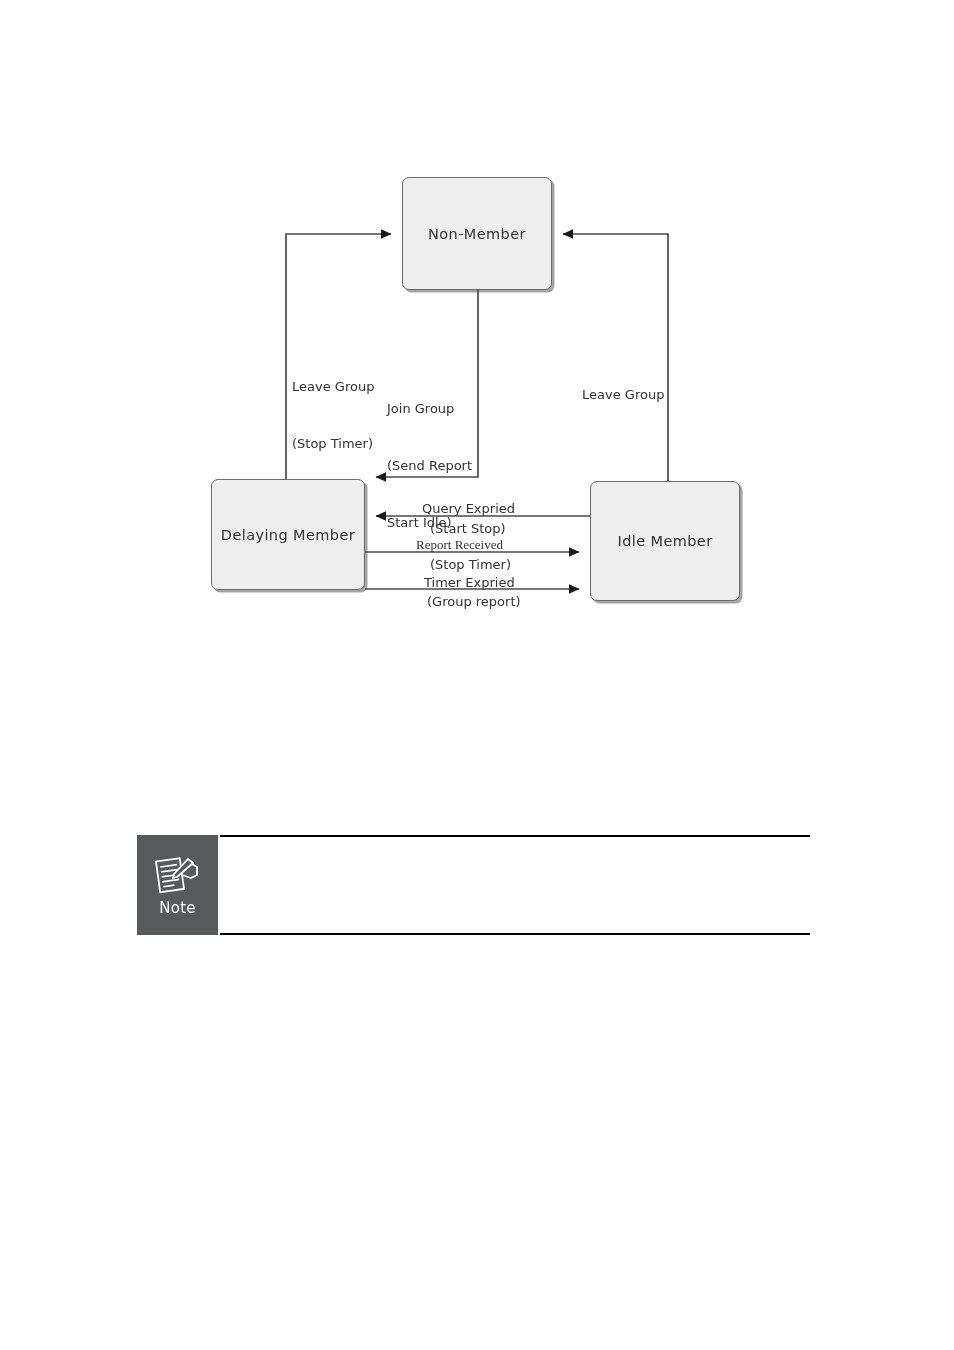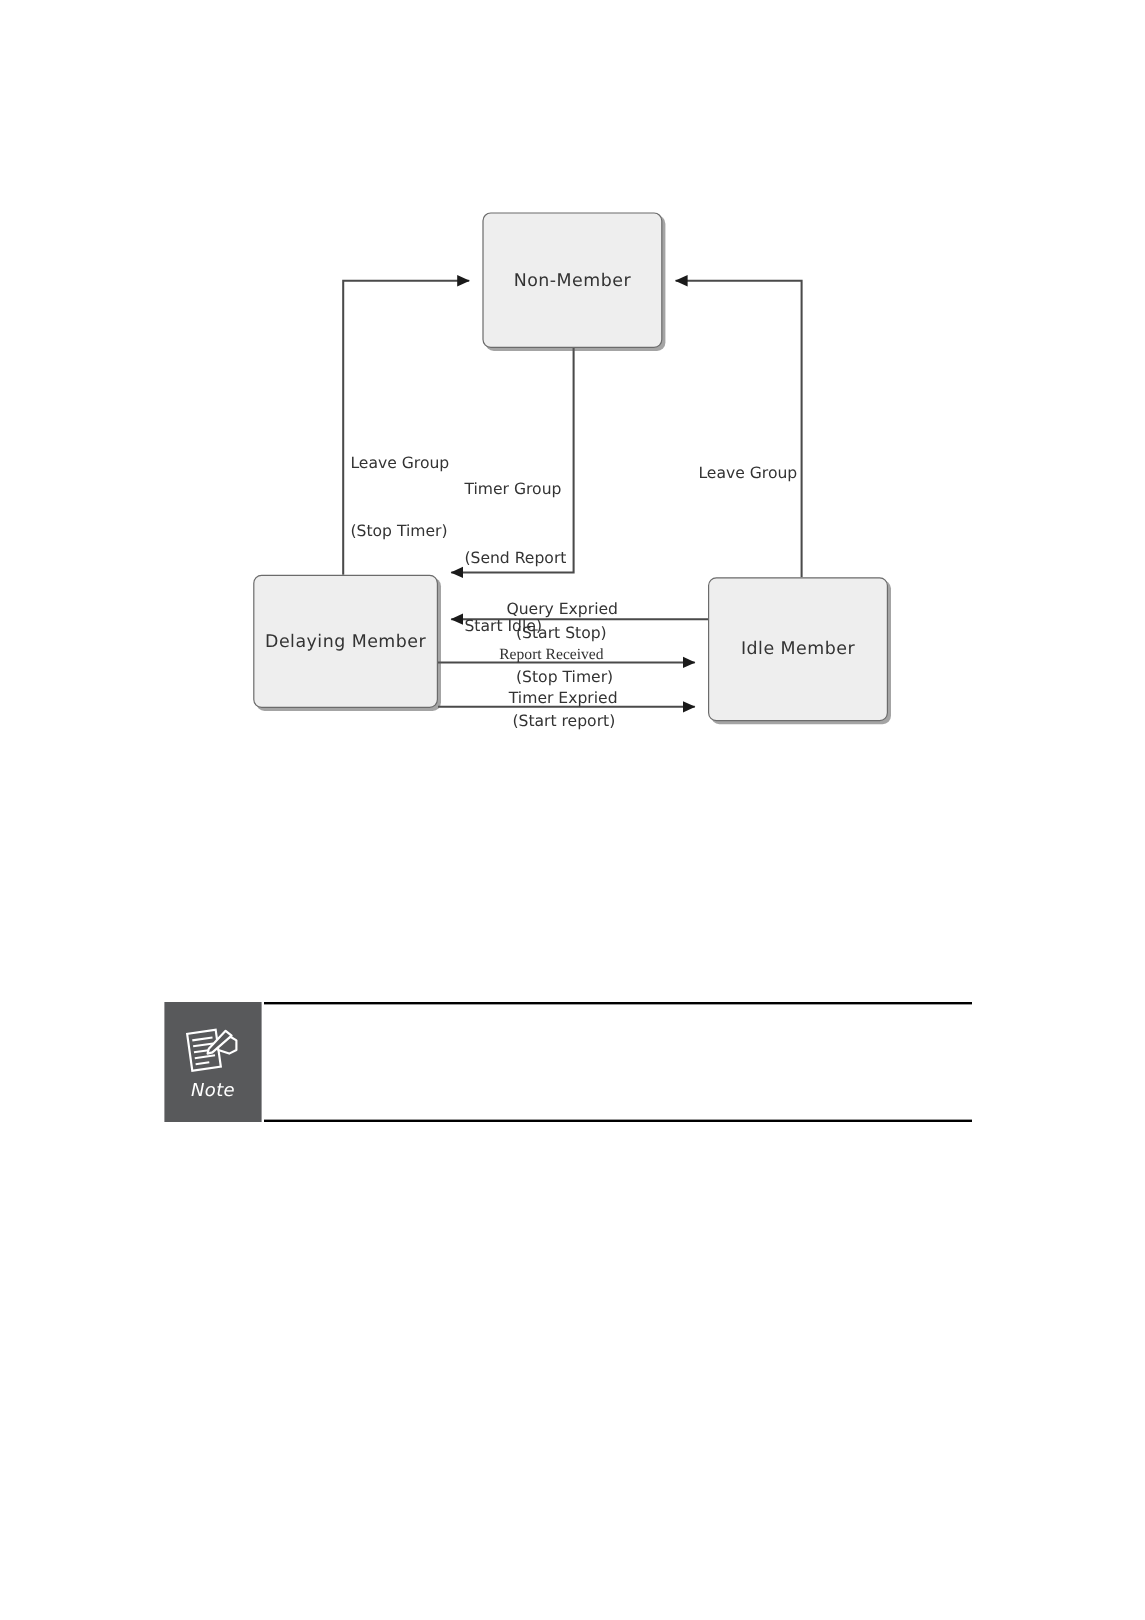--- a/index.html
+++ b/index.html
@@ -104,21 +104,20 @@
   #note-icon {
     width: 46px;
     height: 44px;
     display: block;
   }
   #note-badge-label {
     margin-top: 2px;
     color: #ffffff;
     font-size: 15px;
     letter-spacing: 0.3px;
-    font-style: italic;
   }
   #note-body {
     position: absolute;
     left: 83px;
     top: 0;
     width: 590px;
     height: 100px;
     border-top: 2.2px solid #000000;
     border-bottom: 2.2px solid #000000;
     box-sizing: border-box;
@@ -184,35 +183,35 @@
     <div class="state-box" id="box-idle">
       <span class="state-label">Idle Member</span>
     </div>
 
     <div class="edge-label" id="lbl-leave-group-left">
       <div>Leave Group</div>
       <div>(Stop Timer)</div>
     </div>
 
     <div class="edge-label" id="lbl-join-group">
-      <div>Timer Group</div>
+      <div>Join Group</div>
       <div>(Send Report</div>
       <div>Start Idle)</div>
     </div>
 
     <div class="edge-label" id="lbl-leave-group-right">
       <div>Leave Group</div>
     </div>
 
     <div class="edge-label" id="lbl-query-received">Query Expried</div>
     <div class="edge-label" id="lbl-start-timer">(Start Stop)</div>
     <div class="edge-label" id="lbl-report-received">Report Received</div>
     <div class="edge-label" id="lbl-stop-timer">(Stop Timer)</div>
     <div class="edge-label" id="lbl-timer-expried">Timer Expried</div>
-    <div class="edge-label" id="lbl-send-report">(Start report)</div>
+    <div class="edge-label" id="lbl-send-report">(Group report)</div>
   </div>
 
   <div id="note">
 
     <div id="note-badge">
       <svg id="note-icon" viewBox="0 0 46 44">
 
         <g transform="rotate(-8 20 22)">
           <rect x="3" y="6" width="24" height="31" fill="none" stroke="#ffffff" stroke-width="1.8"></rect>
           <line x1="6.5" y1="12" x2="23.5" y2="12" stroke="#ffffff" stroke-width="1.7"></line>

